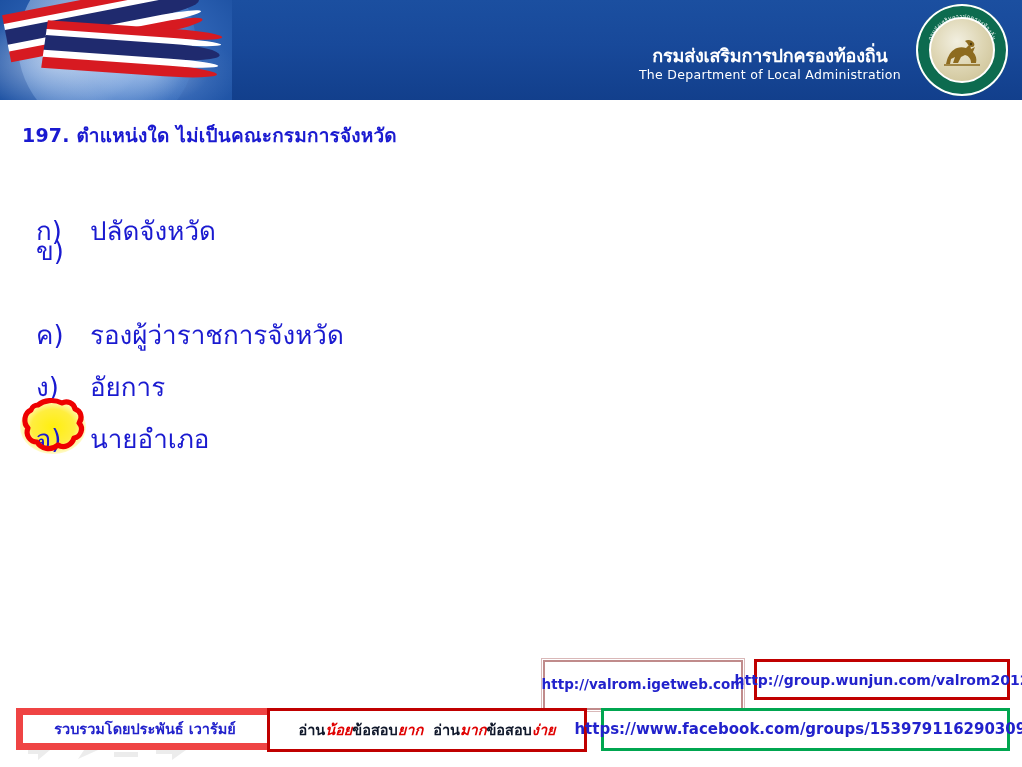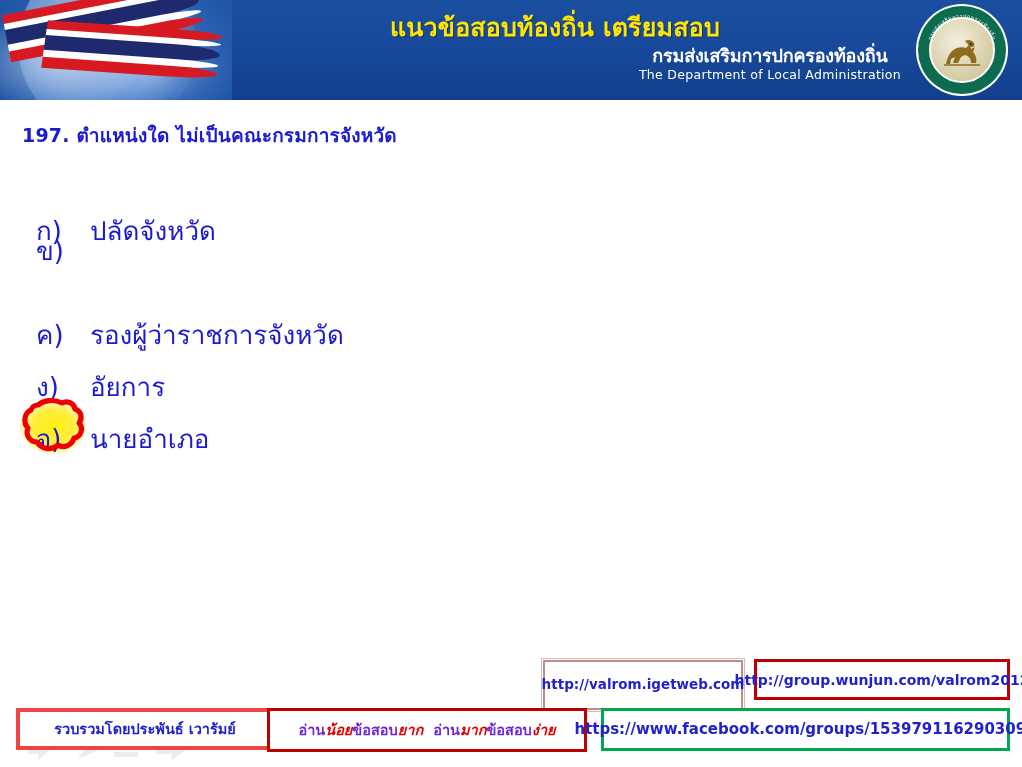--- a/index.html
+++ b/index.html
@@ -216,31 +216,31 @@
   #box-wunjun {
     left: 754px; top: 659px;
     width: 256px; height: 41px;
     border: 3px solid #c00000;
   }
   #box-wunjun .inner { color: #2222cc; font-size: 14px; font-weight: bold; }
 
   #box-author {
     left: 16px; top: 708px;
     width: 258px; height: 42px;
-    border: 4px solid #ef4444;
+    border: 7px solid #ef4444;
   }
   #box-author .inner { color: #2222cc; font-size: 14.5px; font-weight: bold; }
 
   #box-motto {
     left: 267px; top: 708px;
     width: 320px; height: 44px;
     border: 3px solid #c00000;
   }
   #box-motto .inner { font-size: 14.5px; font-weight: bold; }
-  .cblue { color: #6d28d9; }
+  .cblue { color: #0f172a; }
   .cred  { color: #e00000; font-style: italic; }
   .gap   { display: inline-block; width: 10px; }
 
   #box-facebook {
     left: 601px; top: 708px;
     width: 409px; height: 43px;
     border: 3px solid #00a650;
   }
   #box-facebook .inner { color: #2222cc; font-size: 15px; font-weight: bold; }
 </style>
@@ -263,21 +263,20 @@
     </div>
     <div class="flag flag2">
       <div class="stripe s1"></div>
       <div class="stripe s2"></div>
       <div class="stripe s3"></div>
       <div class="stripe s4"></div>
       <div class="stripe s5"></div>
     </div>
 
     <div class="banner-title">
-      <div>แนวข้อสอบท้องถิ่น เตรียมสอบ</div>
     </div>
 
     <div class="banner-dept">
       <div class="th">กรมส่งเสริมการปกครองท้องถิ่น</div>
       <div class="en">The Department of Local Administration</div>
     </div>
 
     <div class="seal">
       <svg class="seal-ring-text" viewBox="0 0 92 92" aria-hidden="true">
         <defs>

